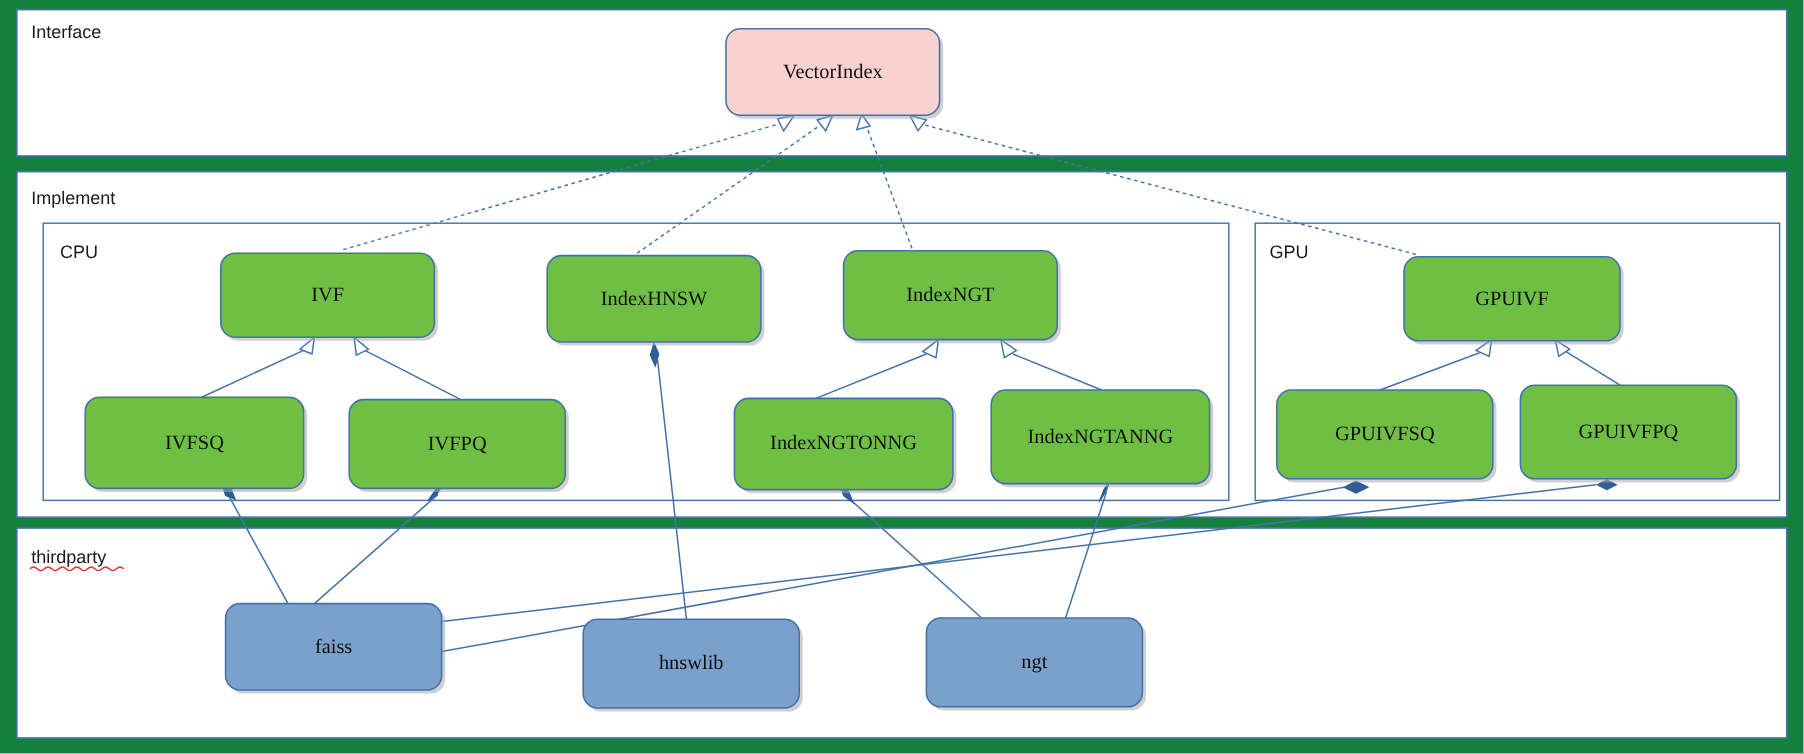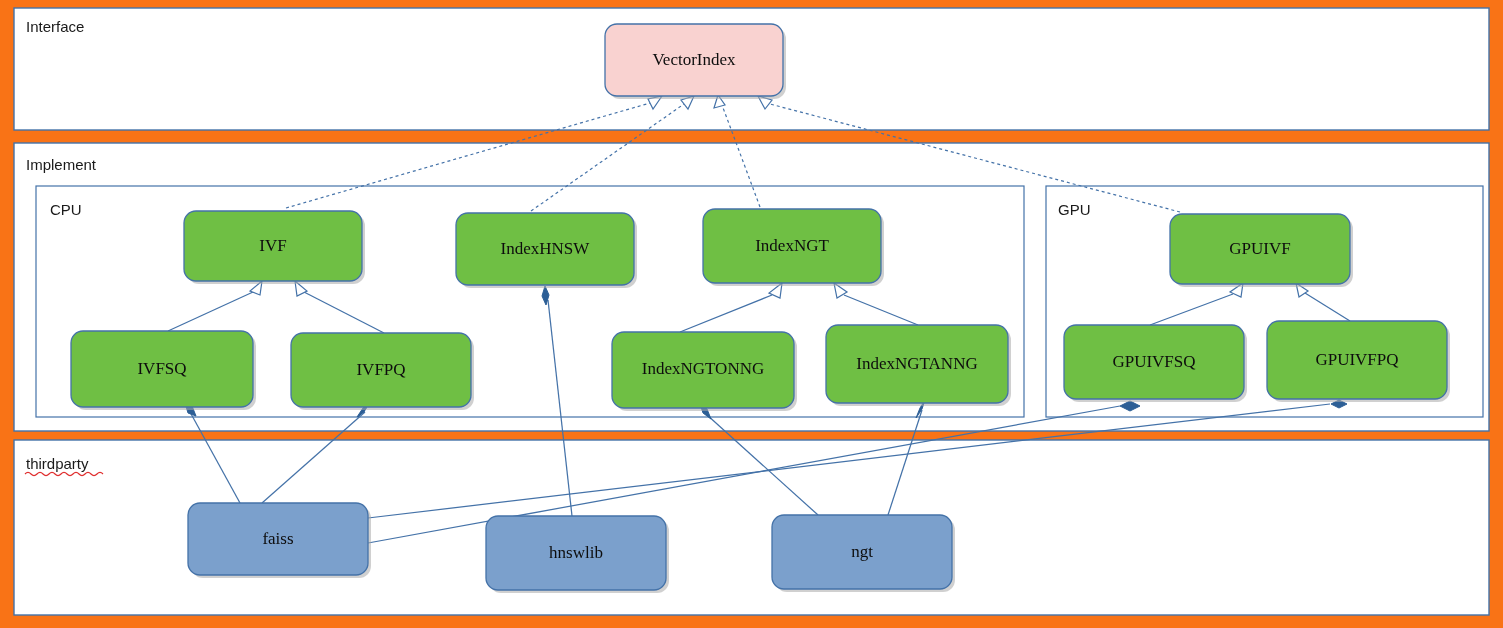--- a/index.html
+++ b/index.html
@@ -8,21 +8,21 @@
     padding: 0;
     background: #ffffff;
   }
   body {
     font-family: "Liberation Sans", sans-serif;
   }
   #diagram-root {
     position: relative;
     width: 1503px;
     height: 628px;
-    background: #f97316;
+    background: #15803d;
     overflow: hidden;
   }
   svg#diagram-svg {
     position: absolute;
     top: 0;
     left: 0;
     width: 1503px;
     height: 628px;
     display: block;
   }

